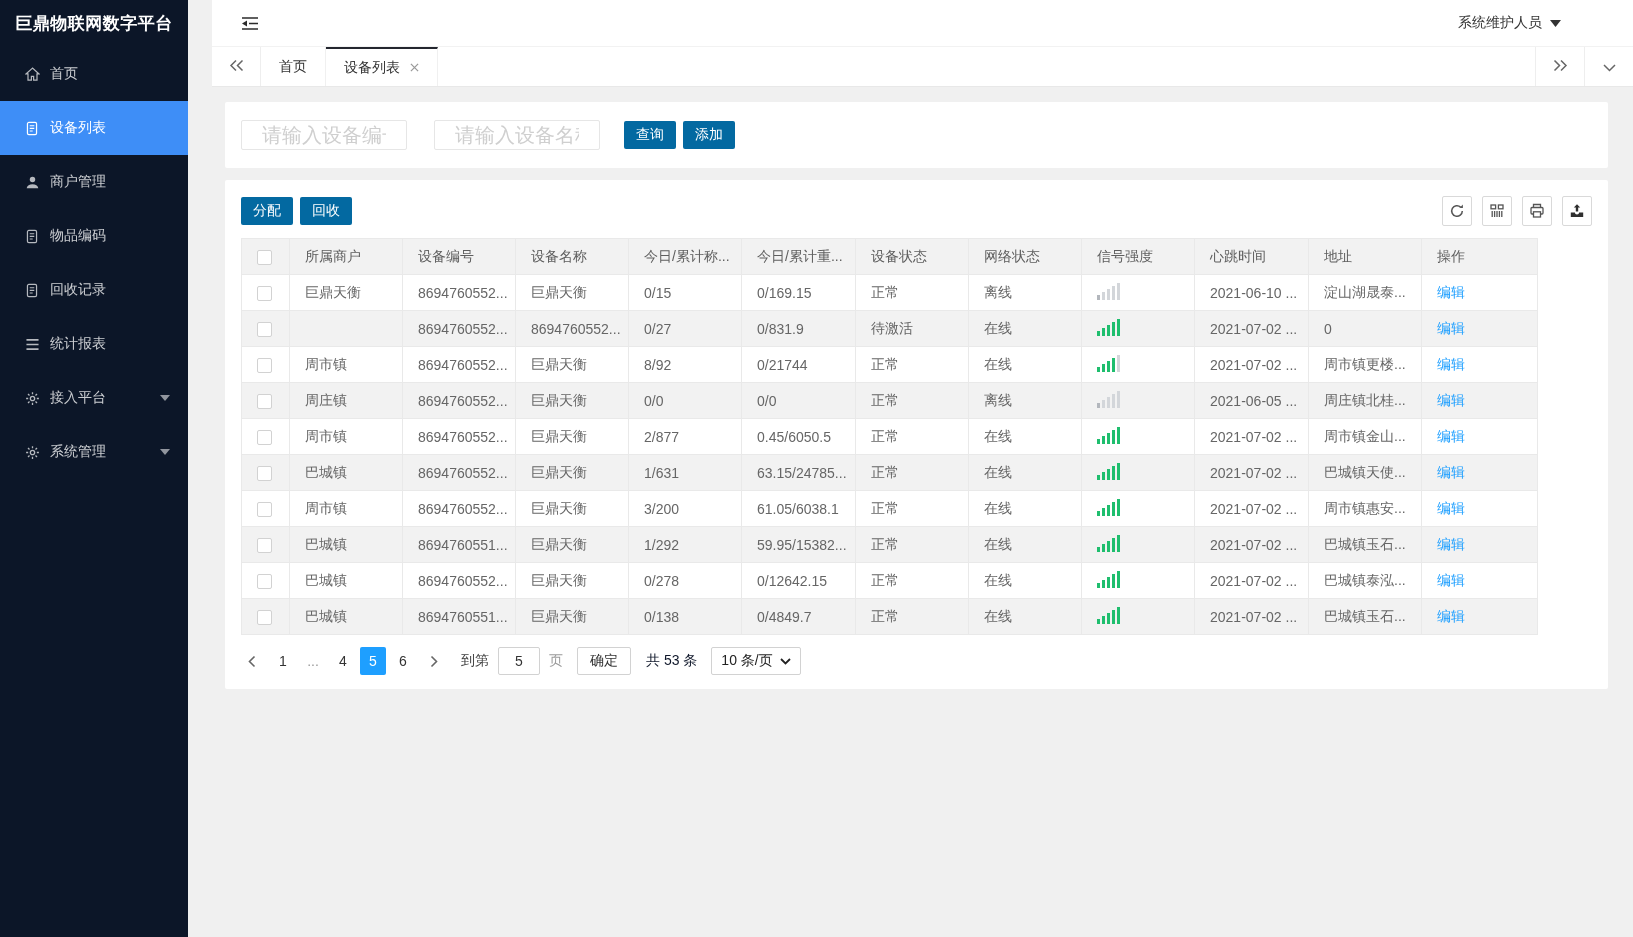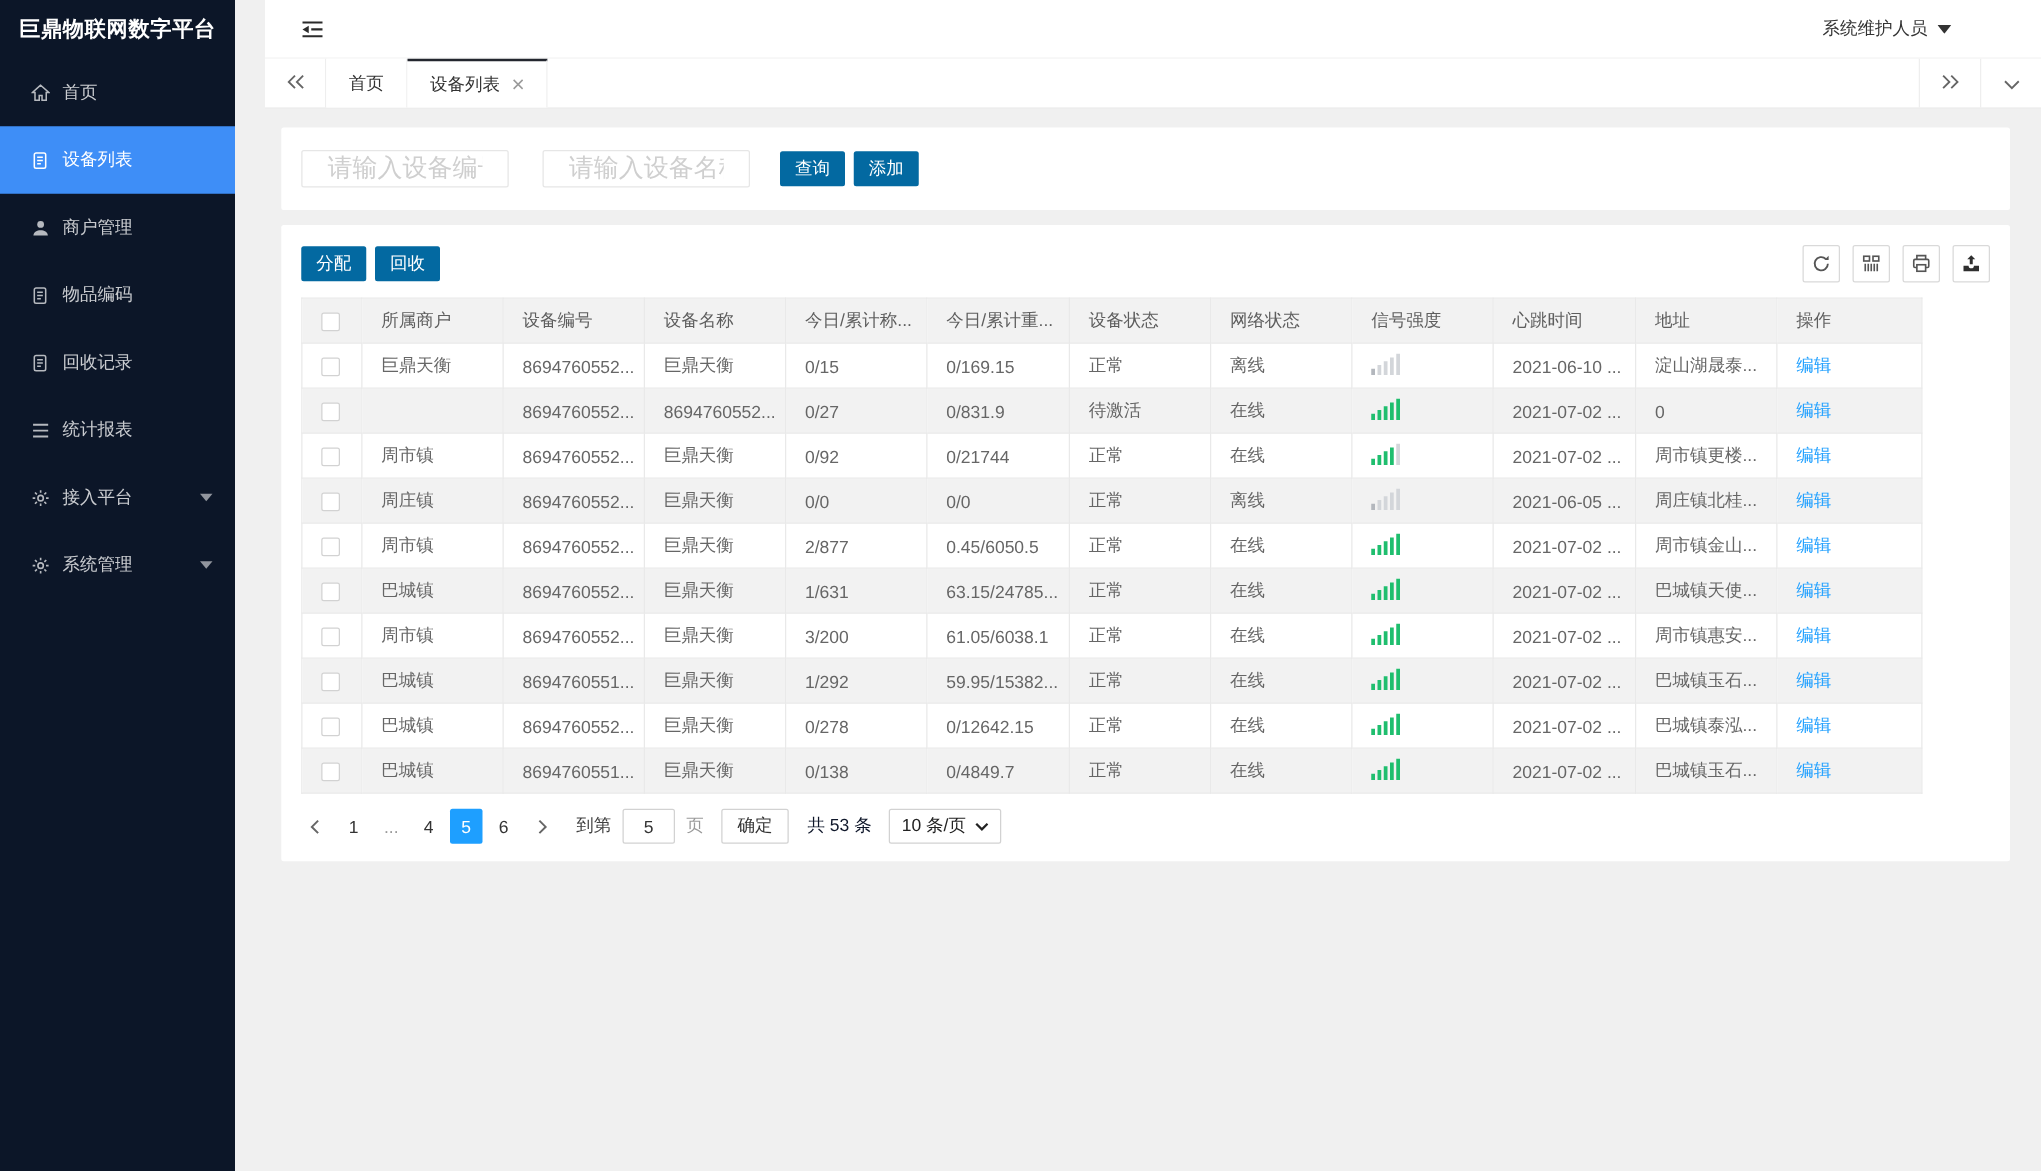--- a/index.html
+++ b/index.html
@@ -322,21 +322,21 @@
                 </span></td>
               <td>2021-07-02 ...</td>
               <td>0</td>
               <td><a class="edit">编辑</a></td>
             </tr>
             <tr>
               <td><span class="cb"></span></td>
               <td>周市镇</td>
               <td>8694760552...</td>
               <td>巨鼎天衡</td>
-              <td>0/92</td>
+              <td>8/92</td>
               <td>0/21744</td>
               <td>正常</td>
               <td class="online">在线</td>
               <td><span class="signal">
                   <i class="on" style="height:5px"></i>
                   <i class="on" style="height:8px"></i>
                   <i class="on" style="height:11px"></i>
                   <i class="on" style="height:14px"></i>
                   <i class="" style="height:17px"></i>
                 </span></td>

